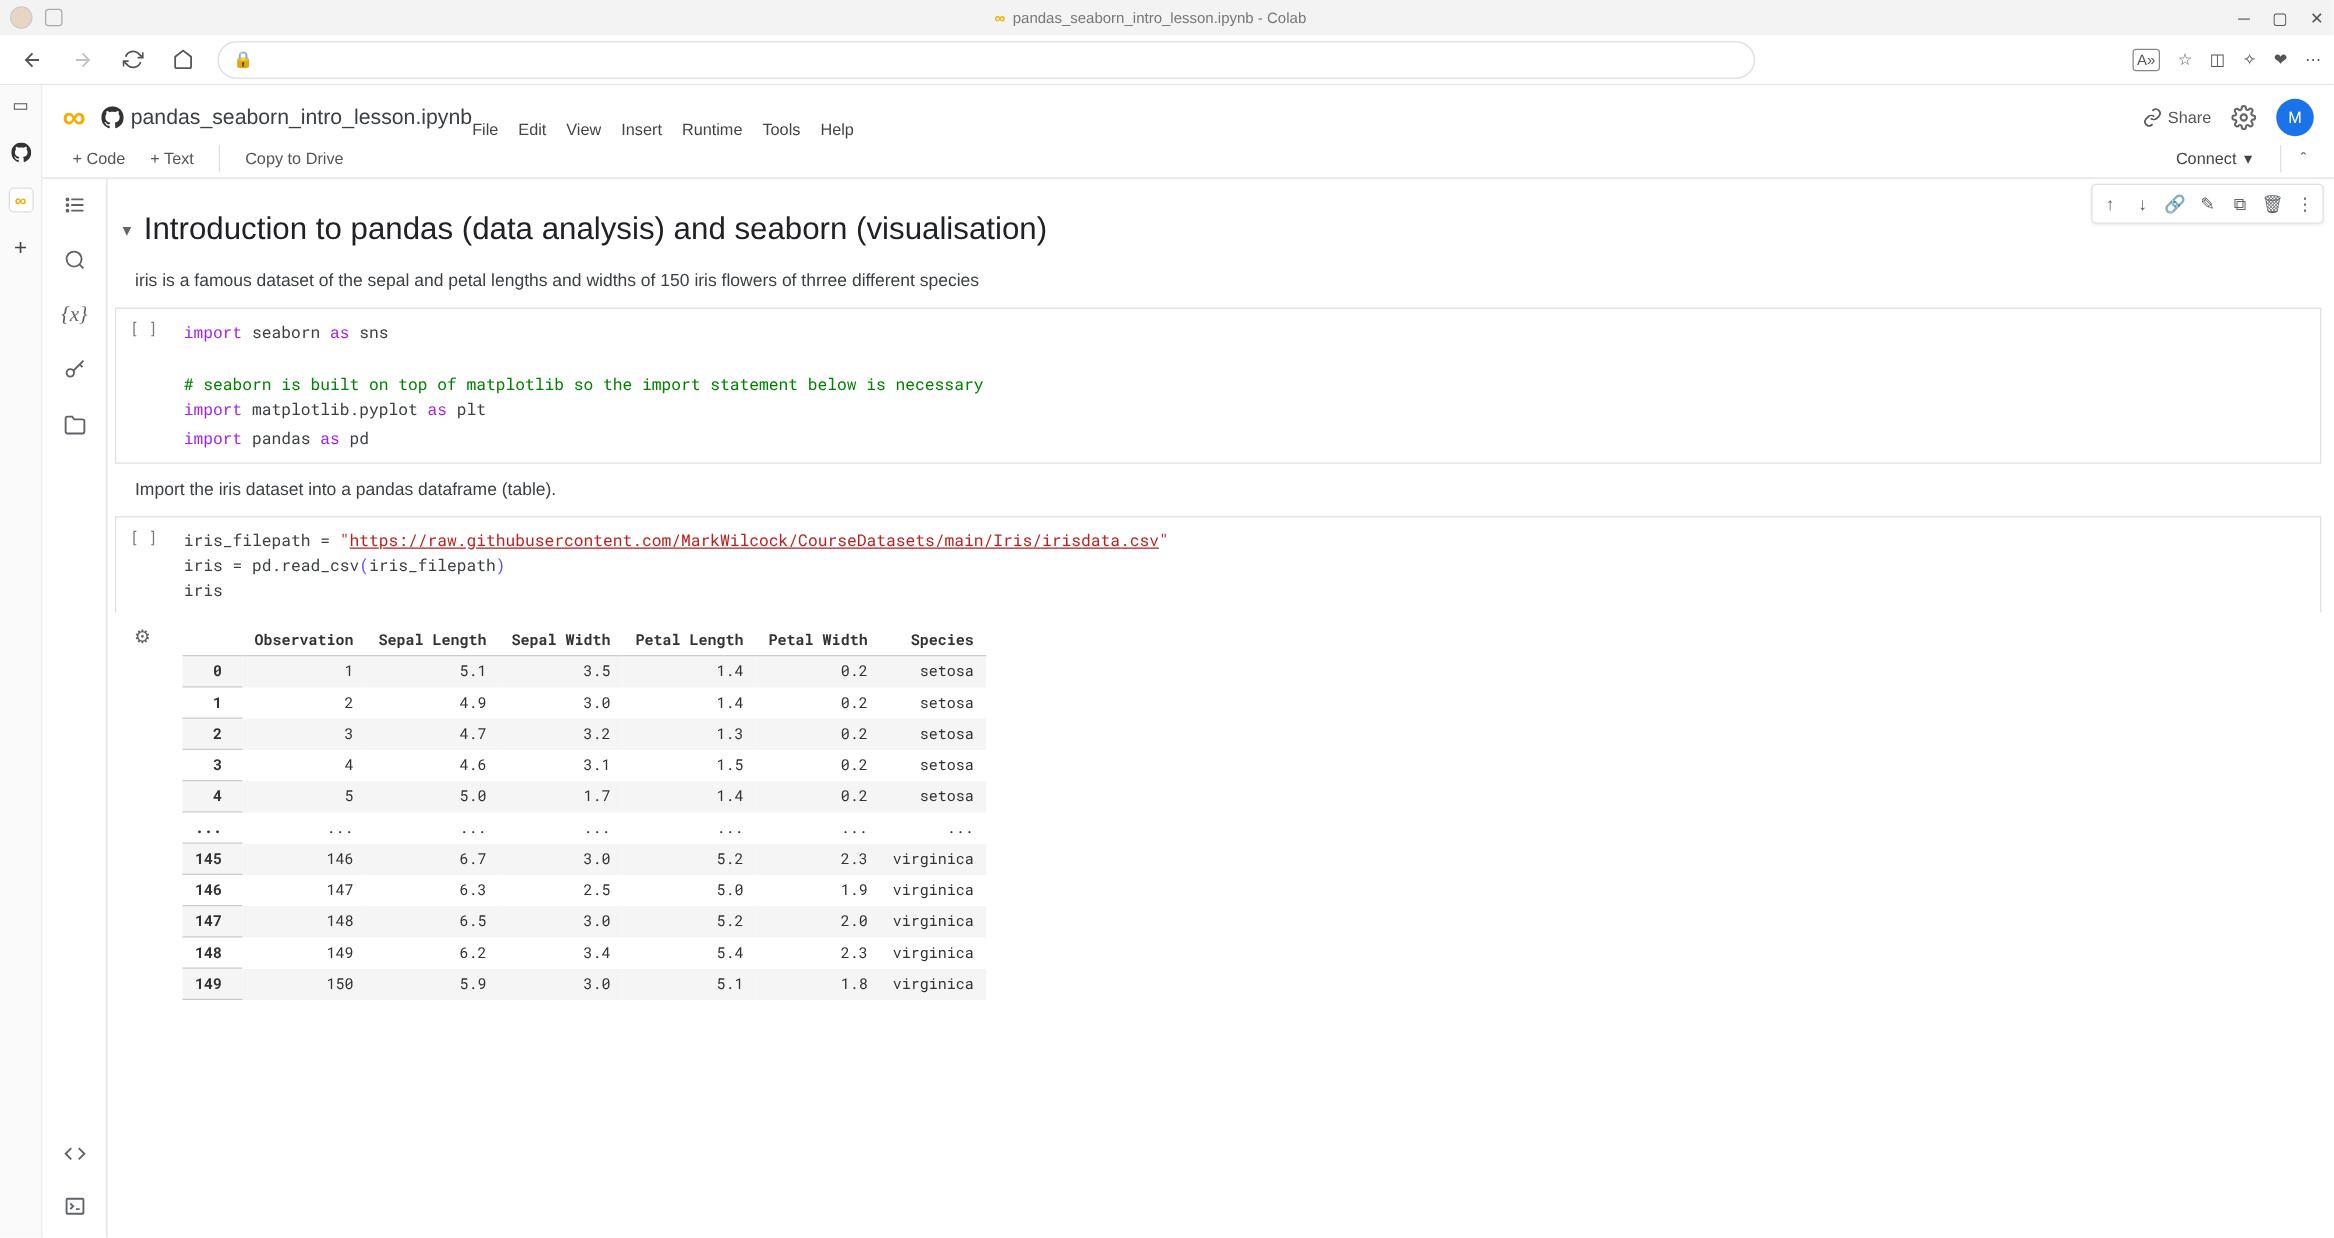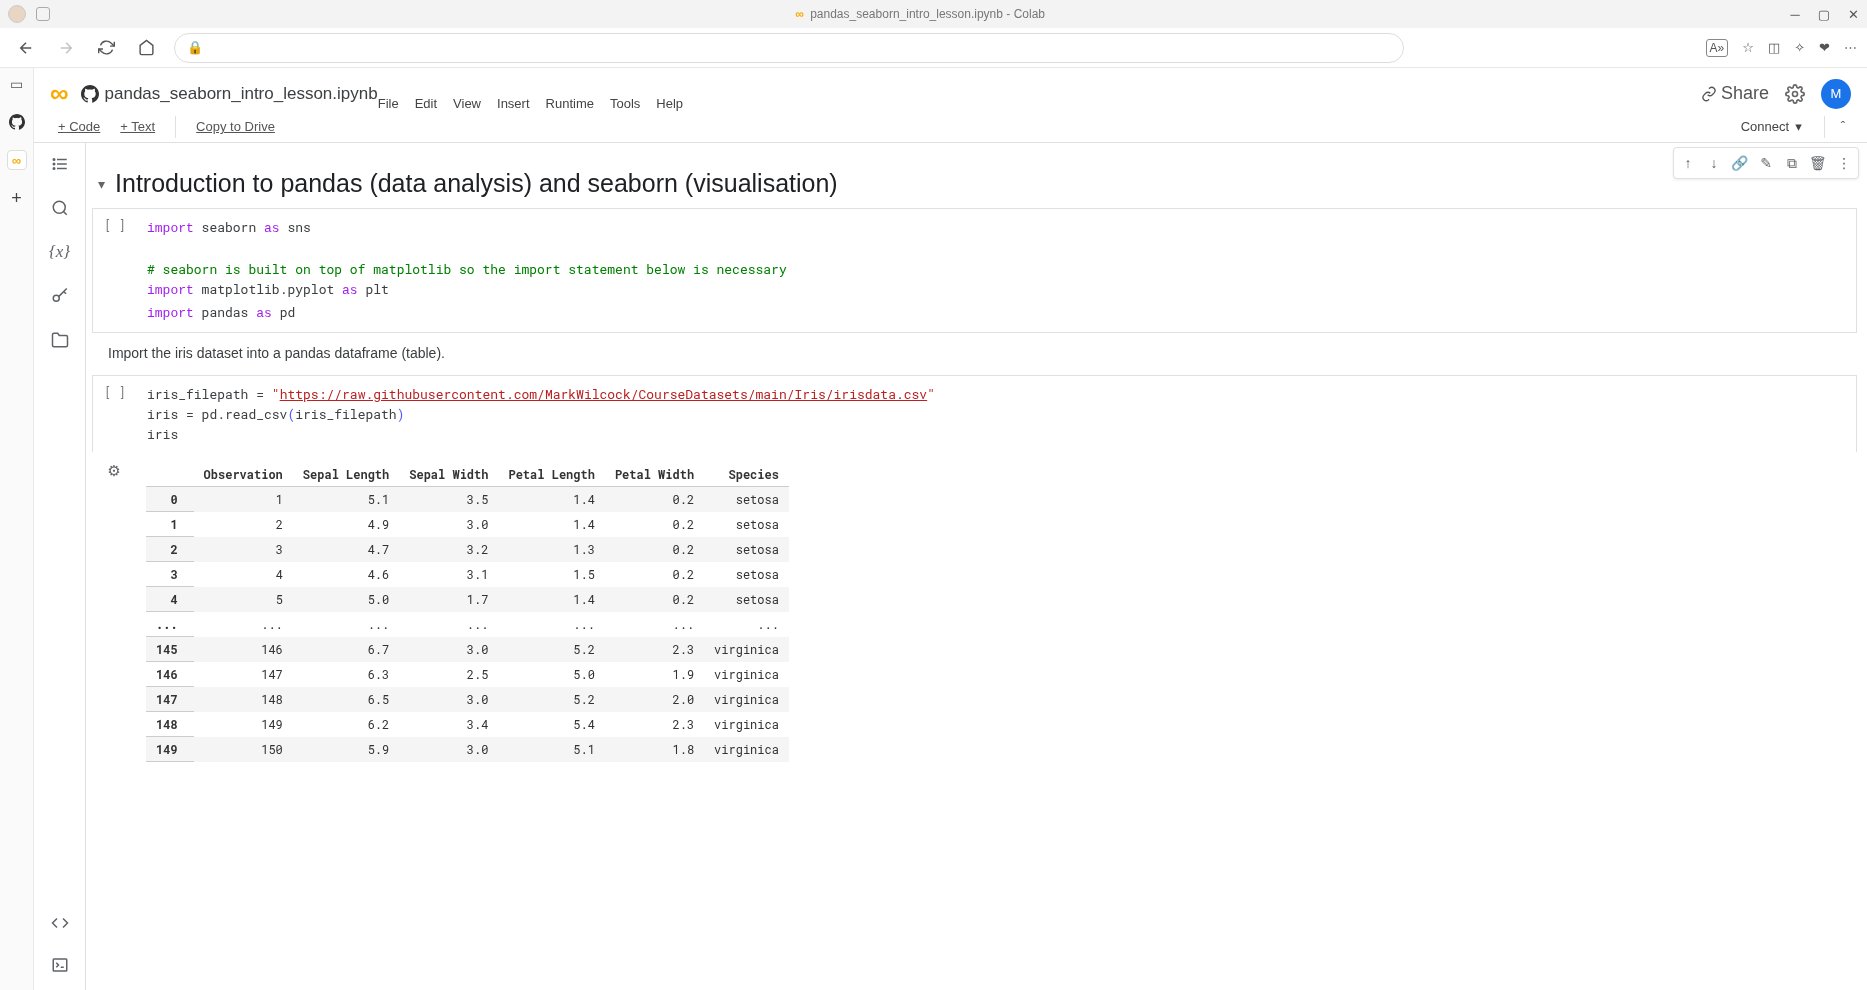--- a/index.html
+++ b/index.html
@@ -31,26 +31,26 @@
 .colab-app { position:absolute; left:34px; right:0; top:68px; bottom:0; display:flex; flex-direction:column; background:#fff;}
 .colab-header { display:flex; align-items:center; padding:8px 16px 0 16px; gap:14px;}
 .colab-logo { color:#F9AB00; font-size:26px; font-weight:bold; letter-spacing:-2px;}
 .doc-area { display:flex; flex-direction:row;}
 .doc-title-row { display:flex; align-items:center; gap:6px;}
 .gh-icon { font-size:18px; color:#333;}
 .doc-title { font-size:17px; color:#3c4043;}
 .menu-row { display:flex; gap:16px; font-size:13px; color:#444; margin-top:20px;}
 .menu-item { cursor:pointer; text-decoration:underline; text-decoration-color:transparent;}
 .header-right { margin-left:auto; display:flex; align-items:center; gap:16px;}
-.share-btn { display:flex; align-items:center; gap:4px; font-size:18px; color:#555; cursor:pointer;}
+.share-btn { display:flex; align-items:center; gap:4px; font-size:13px; color:#555; cursor:pointer;}
 .settings-icon { font-size:18px; color:#666; cursor:pointer;}
 .user-badge { width:30px; height:30px; border-radius:50%; background:#1a73e8; color:#fff; display:flex; align-items:center; justify-content:center; font-weight:500;}
 
 .action-bar { display:flex; align-items:center; border-bottom:1px solid #e0e0e0; padding:4px 16px; font-size:13px; gap:4px;}
-.ab-btn { display:flex; align-items:center; gap:4px; padding:4px 8px; color:#555; cursor:pointer;text-decoration:underline;}
+.ab-btn { display:flex; align-items:center; gap:4px; padding:4px 8px; color:#555; cursor:pointer;}
 .ab-sep { width:1px; height:22px; background:#e0e0e0; margin:0 8px;}
 .connect-area { margin-left:auto; display:flex; align-items:center; gap:6px;}
 .connect-btn { display:flex; align-items:center; gap:6px; color:#444; cursor:pointer; padding:4px 6px;}
 .ab-sep2 { width:1px; height:22px; background:#e0e0e0; margin:0 4px 0 10px;}
 .expand-btn { padding:3px 6px; cursor:pointer; color:#555;}
 
 
 .main { flex:1; display:flex; overflow:hidden;}
 .colab-sidebar { width:52px; border-right:1px solid #e0e0e0; display:flex; flex-direction:column; align-items:center; padding-top:10px; gap:22px; color:#5f6368;}
 .cs-icon { width:22px; height:22px; display:flex; align-items:center; justify-content:center; cursor:pointer; font-size:17px;}
@@ -272,20 +272,21 @@
         <div class="ct-icon">⧉</div>
         <div class="ct-icon">🗑</div>
         <div class="ct-icon">⋮</div>
       </div>
 
       <div class="heading-block">
         <span class="chevron-toggle">▾</span>
         <span class="heading-text">Introduction to pandas (data analysis) and seaborn (visualisation)</span>
       </div>
 
+      <div class="text-block">iris is a famous dataset of the sepal and petal lengths and widths of 150 iris flowers of thrree different species</div>
 
       <div class="code-cell">
         <div class="code-gutter">[ ]</div>
         <div class="code-body"><span class="kw2">import</span><span> seaborn </span><span class="kw2">as</span><span> sns</span>
 <span></span>
 <span class="cmt"># seaborn is built on top of matplotlib so the import statement below is necessary</span>
 <span class="kw2">import</span><span> matplotlib.pyplot </span><span class="kw2">as</span><span> plt</span>
 <span class="kw2">import</span><span> pandas </span><span class="kw2">as</span><span> pd</span></div>
       </div>
 

